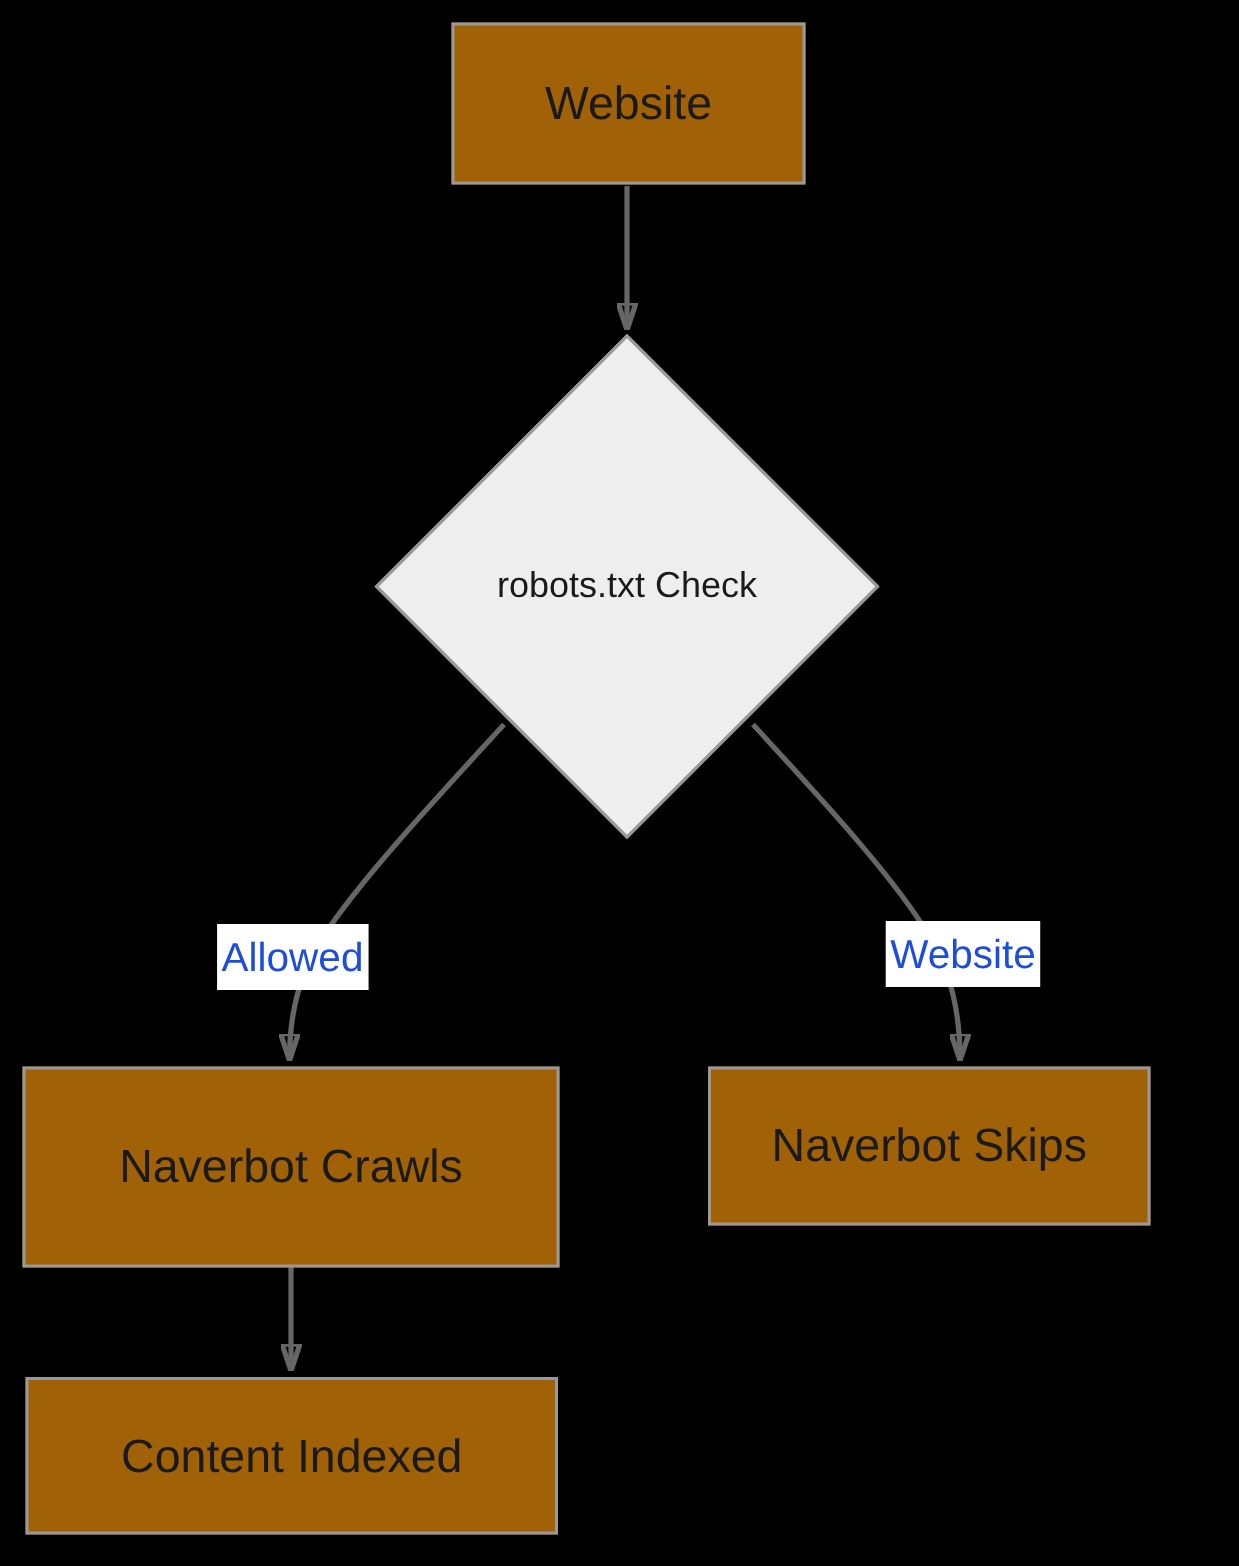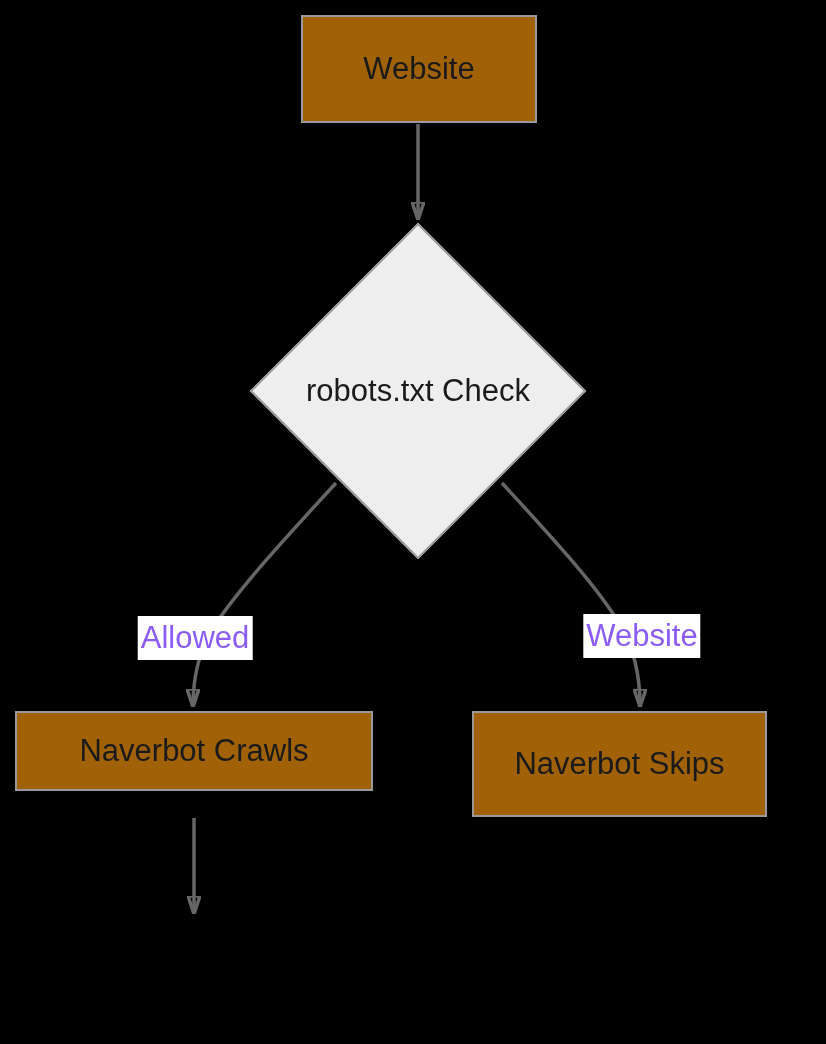--- a/index.html
+++ b/index.html
@@ -38,50 +38,50 @@
     color: #1a1a1a;
     font-size: 31px;
     display: flex;
     align-items: center;
     justify-content: center;
     text-align: center;
     white-space: nowrap;
   }
 
   #node-website        { left: 301px; top: 15px;  width: 236px; height: 108px; }
-  #node-crawls         { left: 15px;  top: 711px; width: 358px; height: 80px; }
+  #node-crawls         { left: 15px;  top: 711px; width: 358px; height: 134px; }
   #node-skips          { left: 472px; top: 711px; width: 295px; height: 106px; }
   #node-indexed        { left: 17px;  top: 918px; width: 355px; height: 105px; }
 
   .diamond-shape {
     position: absolute;
     left: 299px;
     top: 272px;
     width: 238px;
     height: 238px;
     background: #eeeeee;
     border: 2px solid #999999;
     transform: rotate(45deg);
   }
   .diamond-label {
     position: absolute;
     left: 418px;
     top: 391px;
     transform: translate(-50%, -50%);
     color: #1a1a1a;
-    font-size: 31px;
+    font-size: 24px;
     white-space: nowrap;
   }
 
   .edge-label {
     position: absolute;
     transform: translateX(-50%);
     background: #ffffff;
-    color: #8b5cf6;
-    font-size: 31px;
+    color: #1d4ed8;
+    font-size: 27px;
     line-height: 44px;
     padding: 0 3px;
     white-space: nowrap;
   }
   #edge-label-allowed { left: 195px; top: 616px; }
   #edge-label-blocked { left: 642px; top: 614px; }
 </style>
 </head>
 <body>
 
@@ -110,14 +110,17 @@
   <div class="edge-label" id="edge-label-blocked">Website</div>
 
   <div class="node" id="node-crawls">
     <span>Naverbot Crawls</span>
   </div>
 
   <div class="node" id="node-skips">
     <span>Naverbot Skips</span>
   </div>
 
+  <div class="node" id="node-indexed">
+    <span>Content Indexed</span>
+  </div>
 
 </div>
 
 </body></html>

